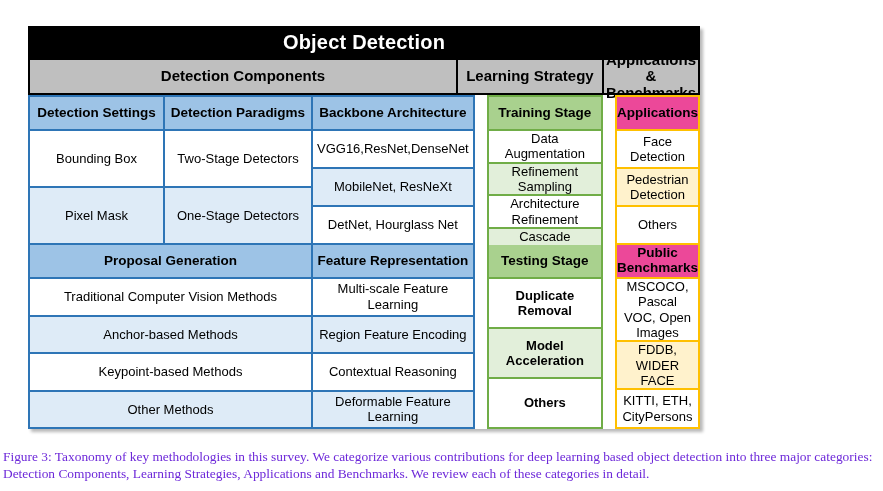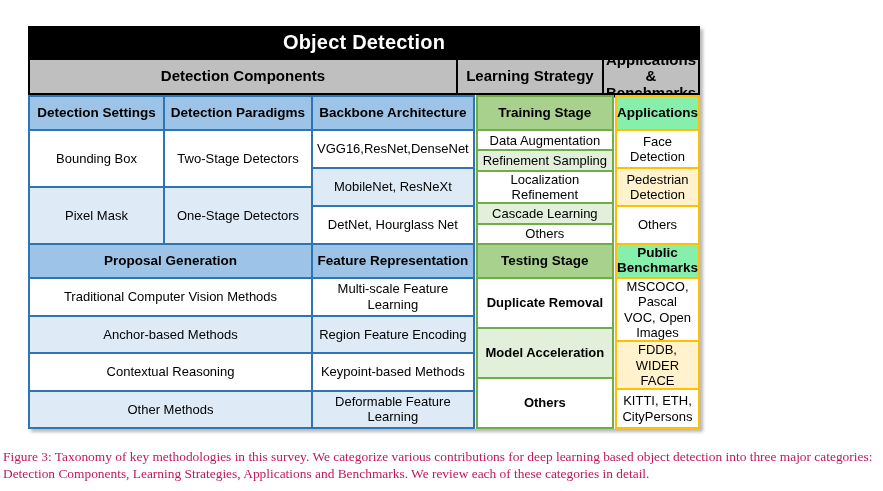--- a/index.html
+++ b/index.html
@@ -6,55 +6,55 @@
   .page{position:relative;width:883px;height:491px;background:#ffffff;overflow:hidden;
         font-family:"Liberation Sans",sans-serif;color:#000;}
   .figure-table{position:absolute;left:28px;top:26px;width:672px;
         box-shadow:3px 3px 3px rgba(0,0,0,0.28);}
   .title-bar{height:32px;background:#000;color:#fff;font-weight:bold;font-size:20px;
         display:flex;align-items:center;justify-content:center;letter-spacing:.2px;}
   .gray-row{display:flex;background:#000;padding:2px;gap:2px;height:37px;box-sizing:border-box;}
   .gray-cell{background:#BFBFBF;display:flex;align-items:center;justify-content:center;
         font-weight:bold;font-size:15px;text-align:center;line-height:1.08;padding:0 2px;}
   .gc1{width:482px;} .gc2{width:160px;} .gc3{flex:1;}
-  .sections{display:flex;gap:1px;background:#fff;}
+  .sections{display:flex;gap:12px;background:#fff;}
   .section{box-sizing:border-box;padding:2px;display:flex;flex-direction:column;gap:2px;}
   .section.blue{width:485px;background:#2E75B6;}
   .section.green{width:161px;background:#70AD47;}
   .section.yellow{flex:1;background:#FFC000;}
   .hgrid{display:grid;gap:2px;height:32px;flex:none;}
   .hgrid3{grid-template-columns:133px 146px 1fr;}
   .hgrid2{grid-template-columns:281px 1fr;}
   .hgrid1{grid-template-columns:1fr;}
   .hcell{display:flex;align-items:center;justify-content:center;font-weight:bold;
         font-size:13.5px;text-align:center;line-height:1.1;}
   .blue .hcell{background:#9DC3E6;}
   .green .hcell{background:#A9D18E;}
-  .yellow .hcell{background:#86efac;}
+  .yellow .hcell{background:#ec4899;}
   .bodygrid{display:grid;gap:2px;flex:none;}
   .body1{height:112px;}
   .body2{height:148px;}
   .blue .body1{grid-template-columns:133px 146px 1fr;grid-template-rows:repeat(6,1fr);}
   .blue .body2{grid-template-columns:281px 1fr;grid-template-rows:repeat(4,1fr);}
   .green .body1{grid-template-rows:repeat(5,1fr);}
   .green .body2{grid-template-rows:repeat(3,1fr);font-weight:bold;}
   .yellow .body1{grid-template-rows:repeat(3,1fr);}
   .yellow .body2{grid-template-rows:repeat(3,1fr);}
   .cell{display:flex;align-items:center;justify-content:center;text-align:center;
         font-size:13px;background:#fff;line-height:1.18;padding:0 4px;}
   .alt-blue{background:#DEEBF7;}
   .alt-green{background:#E2EFDA;}
   .alt-yellow{background:#FFF2CC;}
   .pos-bb{grid-column:1;grid-row:1/4;} .pos-ts{grid-column:2;grid-row:1/4;}
   .pos-pm{grid-column:1;grid-row:4/7;} .pos-os{grid-column:2;grid-row:4/7;}
   .pos-vgg{grid-column:3;grid-row:1/3;} .pos-mob{grid-column:3;grid-row:3/5;}
   .pos-det{grid-column:3;grid-row:5/7;}
   .caption{position:absolute;left:3px;top:449px;width:879px;
         font-family:"Liberation Serif","DejaVu Serif",serif;font-size:13.4px;
-        color:#be185d;line-height:16.5px;}
+        color:#6d28d9;line-height:16.5px;}
   .caption div{white-space:nowrap;}
 </style>
 </head>
 <body>
 
 <div class="page">
   <div class="figure-table">
 
     <div class="title-bar">
       <span>Object Detection</span>
@@ -85,35 +85,35 @@
         </div>
         <div class="hgrid hgrid2">
           <div class="hcell">Proposal Generation</div>
           <div class="hcell">Feature Representation</div>
         </div>
         <div class="bodygrid body2">
           <div class="cell">Traditional Computer Vision Methods</div>
           <div class="cell">Multi-scale Feature Learning</div>
           <div class="cell alt-blue">Anchor-based Methods</div>
           <div class="cell alt-blue">Region Feature Encoding</div>
+          <div class="cell">Keypoint-based Methods</div>
           <div class="cell">Contextual Reasoning</div>
-          <div class="cell">Keypoint-based Methods</div>
           <div class="cell alt-blue">Other Methods</div>
           <div class="cell alt-blue">Deformable Feature Learning</div>
         </div>
       </div>
 
       <div class="section green">
         <div class="hgrid hgrid1">
           <div class="hcell">Training Stage</div>
         </div>
         <div class="bodygrid body1">
           <div class="cell">Data Augmentation</div>
           <div class="cell alt-green">Refinement Sampling</div>
-          <div class="cell">Localization Refinement</div>
+          <div class="cell">Architecture Refinement</div>
           <div class="cell alt-green">Cascade Learning</div>
           <div class="cell">Others</div>
         </div>
         <div class="hgrid hgrid1">
           <div class="hcell">Testing Stage</div>
         </div>
         <div class="bodygrid body2">
           <div class="cell">Duplicate Removal</div>
           <div class="cell alt-green">Model Acceleration</div>
           <div class="cell">Others</div>

